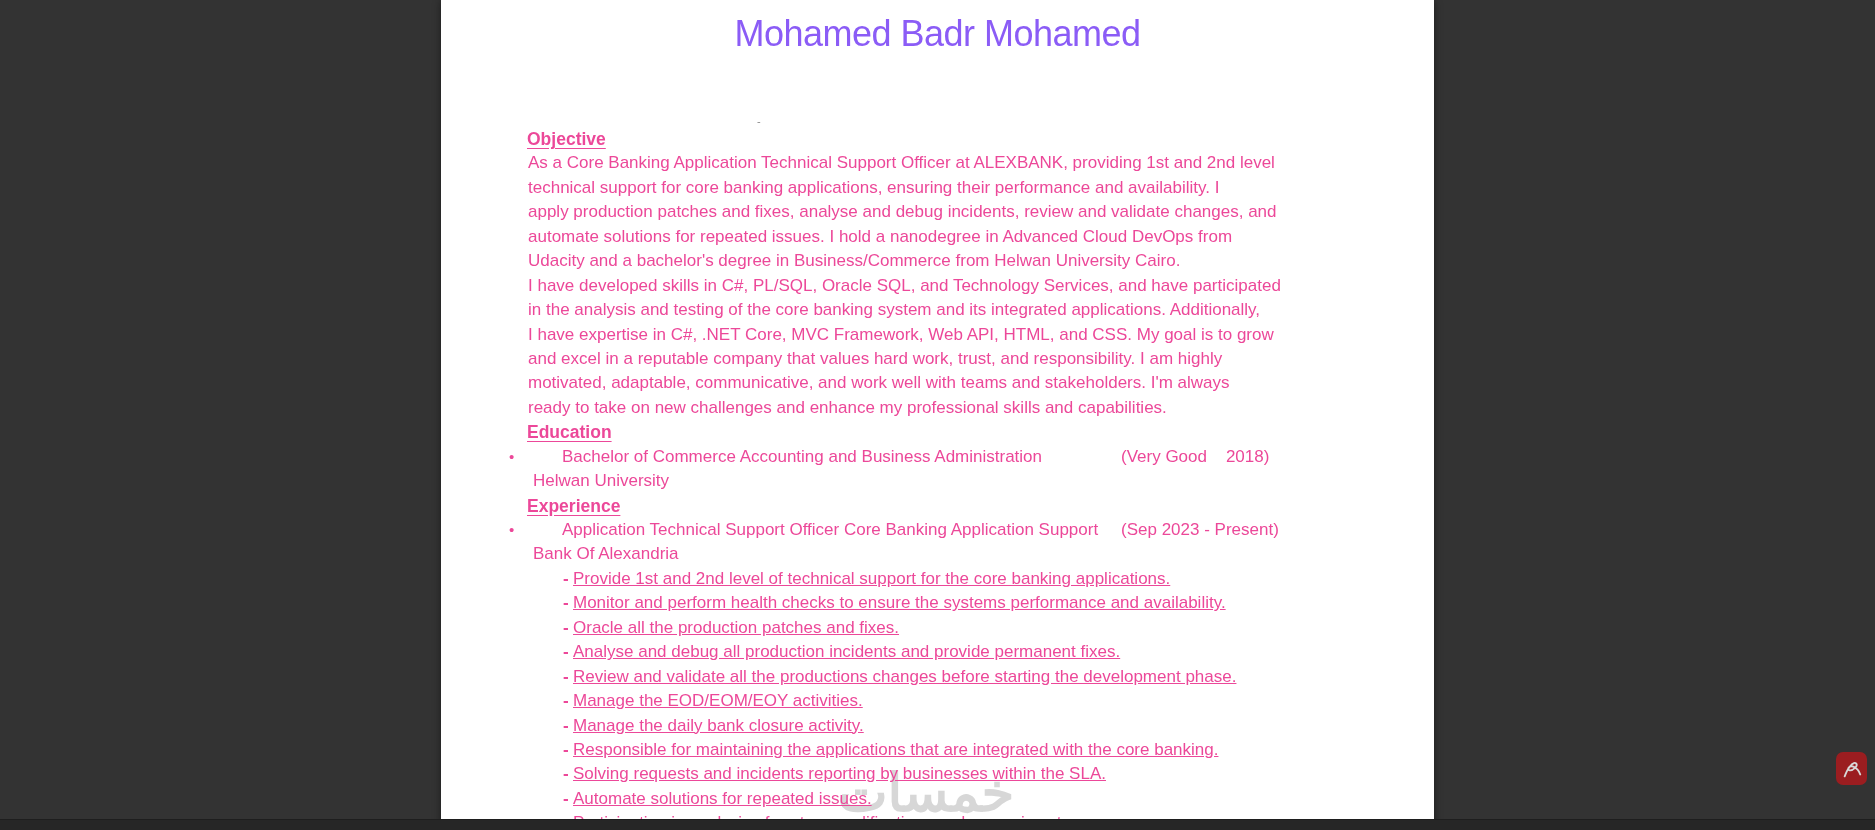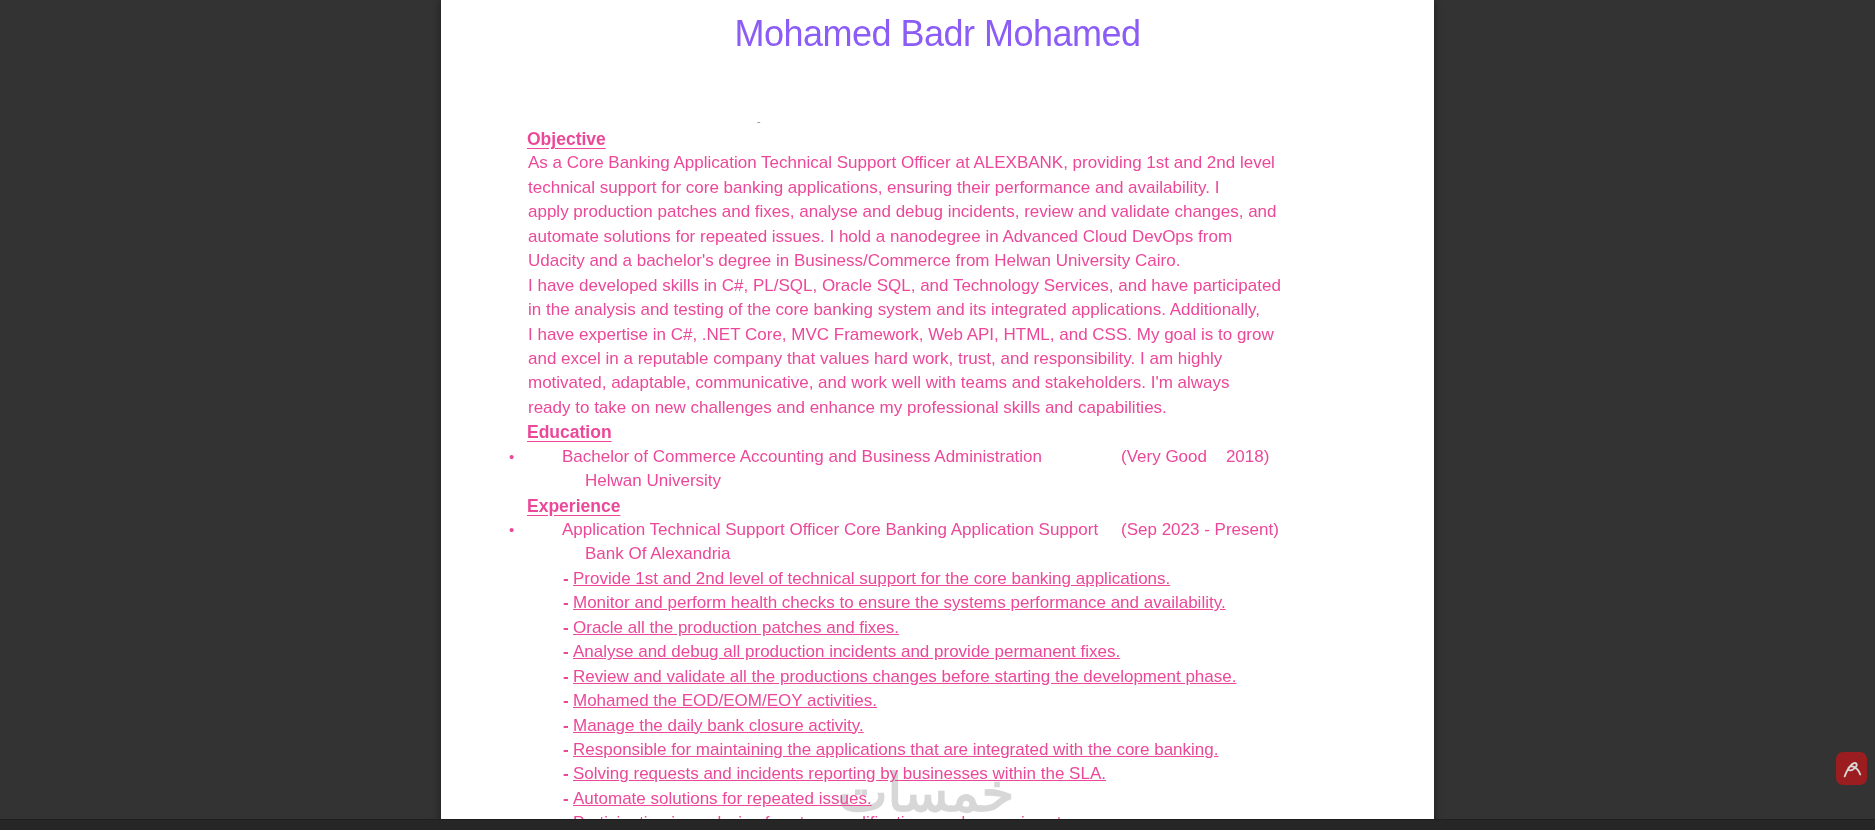--- a/index.html
+++ b/index.html
@@ -34,21 +34,21 @@
   }
   .row-heading .text{
     margin-left:62px;font-weight:bold;font-size:17.5px;
     text-decoration:underline;text-underline-offset:3px;
   }
   .row-para .text{margin-left:63px;}
   .row-bullet .glyph{
     position:absolute;left:68px;top:0;font-size:15px;
   }
   .row-bullet .text{margin-left:97px;}
-  .row-indent .text{margin-left:120px;}
+  .row-indent .text{margin-left:68px;}
   .row-dash .glyph{
     position:absolute;left:122px;top:0;font-weight:bold;
   }
   .row-dash .text{margin-left:108px;text-decoration:underline;}
   .row .right{
     position:absolute;left:680px;top:0;white-space:pre;
   }
   
   .watermark{
     position:absolute;left:355px;top:758px;width:260px;
@@ -96,21 +96,21 @@
       <div class="row row-bullet"><span class="glyph">•</span><span class="text">Bachelor of Commerce Accounting and Business Administration</span><span class="right">(Very Good    2018)</span></div>
       <div class="row row-indent"><span class="text">Helwan University</span></div>
       <div class="row row-heading"><span class="text">Experience</span></div>
       <div class="row row-bullet"><span class="glyph">•</span><span class="text">Application Technical Support Officer Core Banking Application Support</span><span class="right">(Sep 2023 - Present)</span></div>
       <div class="row row-indent"><span class="text">Bank Of Alexandria</span></div>
       <div class="row row-dash"><span class="glyph">-</span><span class="text">Provide 1st and 2nd level of technical support for the core banking applications.</span></div>
       <div class="row row-dash"><span class="glyph">-</span><span class="text">Monitor and perform health checks to ensure the systems performance and availability.</span></div>
       <div class="row row-dash"><span class="glyph">-</span><span class="text">Oracle all the production patches and fixes.</span></div>
       <div class="row row-dash"><span class="glyph">-</span><span class="text">Analyse and debug all production incidents and provide permanent fixes.</span></div>
       <div class="row row-dash"><span class="glyph">-</span><span class="text">Review and validate all the productions changes before starting the development phase.</span></div>
-      <div class="row row-dash"><span class="glyph">-</span><span class="text">Mohamed the EOD/EOM/EOY activities.</span></div>
+      <div class="row row-dash"><span class="glyph">-</span><span class="text">Manage the EOD/EOM/EOY activities.</span></div>
       <div class="row row-dash"><span class="glyph">-</span><span class="text">Manage the daily bank closure activity.</span></div>
       <div class="row row-dash"><span class="glyph">-</span><span class="text">Responsible for maintaining the applications that are integrated with the core banking.</span></div>
       <div class="row row-dash"><span class="glyph">-</span><span class="text">Solving requests and incidents reporting by businesses within the SLA.</span></div>
       <div class="row row-dash"><span class="glyph">-</span><span class="text">Automate solutions for repeated issues.</span></div>
       <div class="row row-dash"><span class="glyph">-</span><span class="text">Participating in analysis of system modifications and upcoming stages.</span></div>
     </div>
 </div>
 
 <div class="bottom-bar"></div>
 

